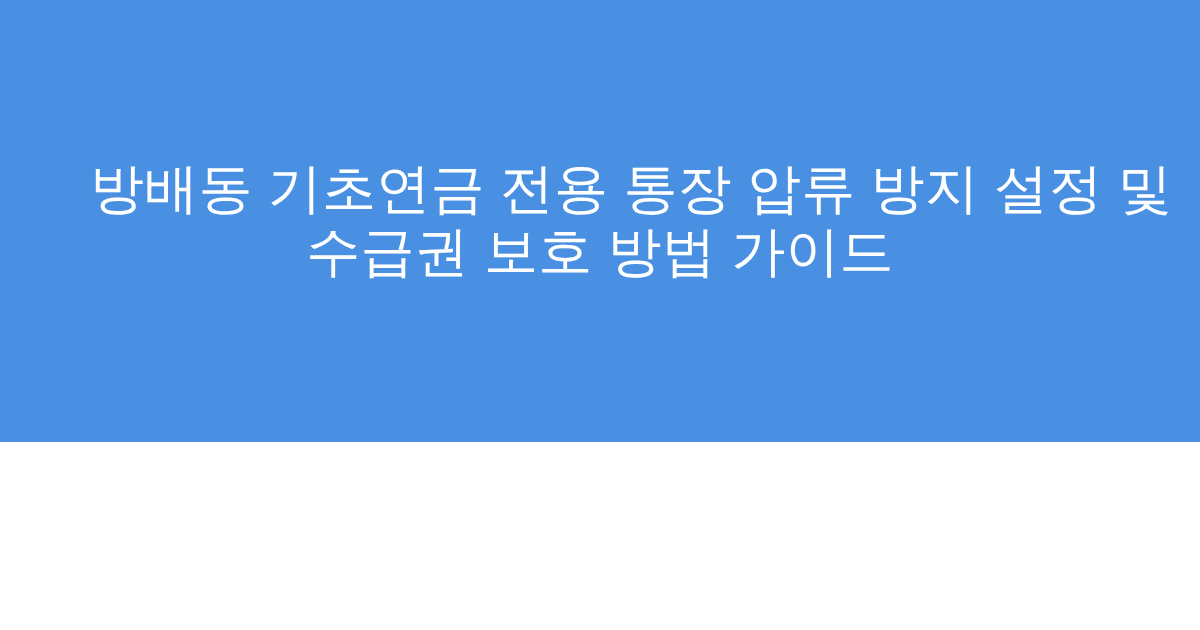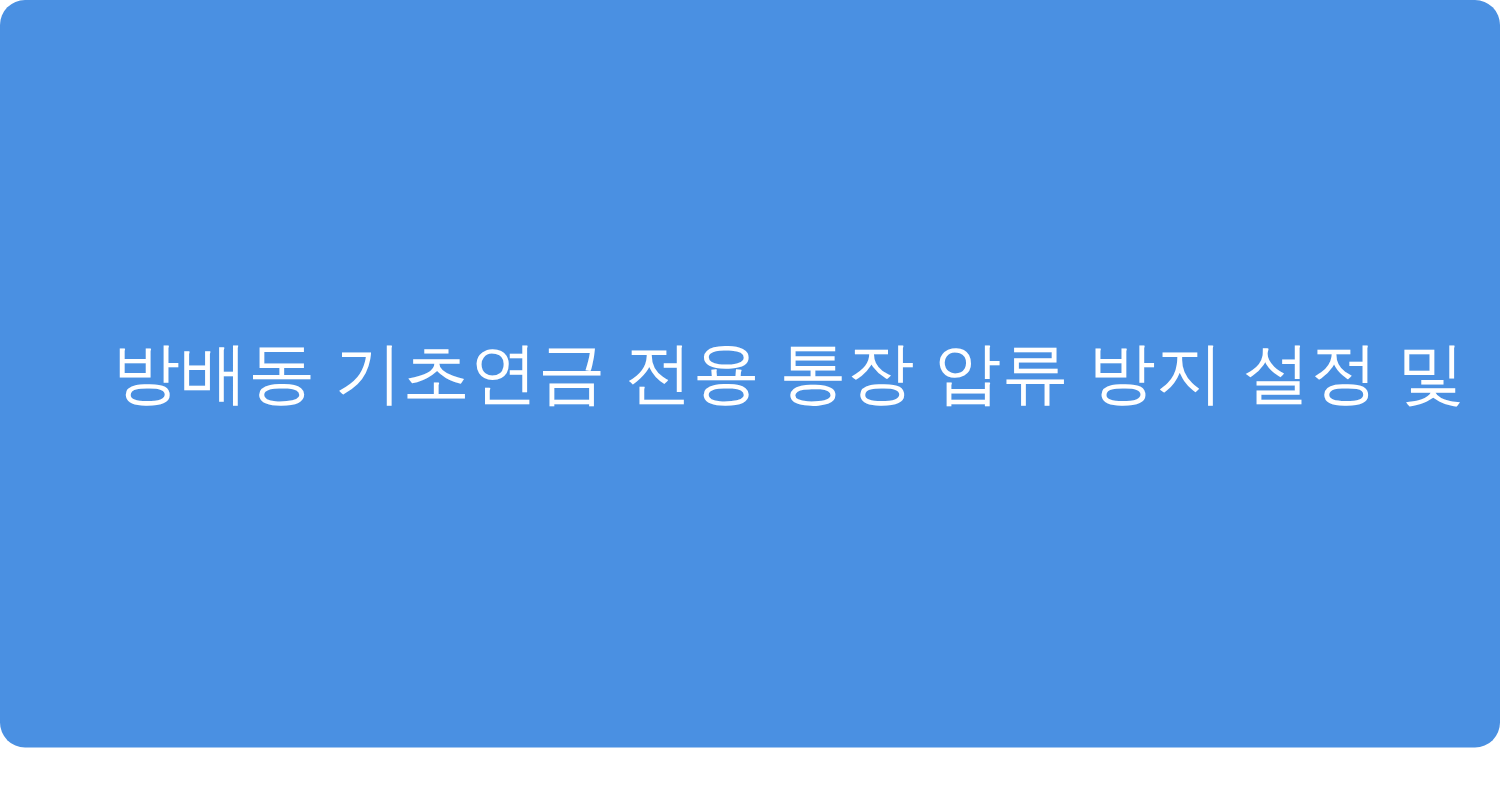--- a/index.html
+++ b/index.html
@@ -12,27 +12,26 @@
     width: 1200px;
     height: 630px;
     overflow: hidden;
     font-family: "Liberation Sans", "DejaVu Sans", sans-serif;
   }
 
   #og-card {
     position: relative;
     box-sizing: border-box;
     width: 1200px;
-    height: 598px;
+    height: 442px;
     background-color: #4a90e2;
     display: flex;
     align-items: center;
     justify-content: center;
     overflow: hidden;
-    border-radius: 20px;
   }
 
   #title-block {
     width: 1060px;
     padding: 0 20px;
     box-sizing: border-box;
     text-align: center;
   }
 
   .title-line {
@@ -48,15 +47,16 @@
     -webkit-font-smoothing: antialiased;
   }
 </style>
 </head>
 <body>
 
 <div id="og-card">
 
   <div id="title-block">
     <span class="title-line">방배동 기초연금 전용 통장 압류 방지 설정 및</span>
+    <span class="title-line">수급권 보호 방법 가이드</span>
   </div>
 
 </div>
 
 </body></html>

